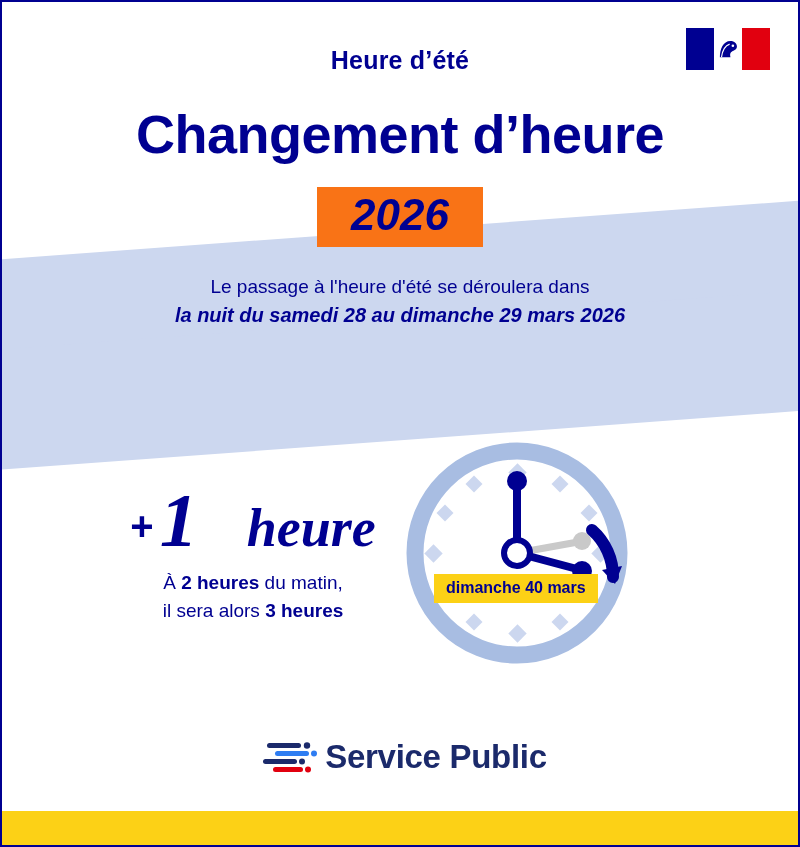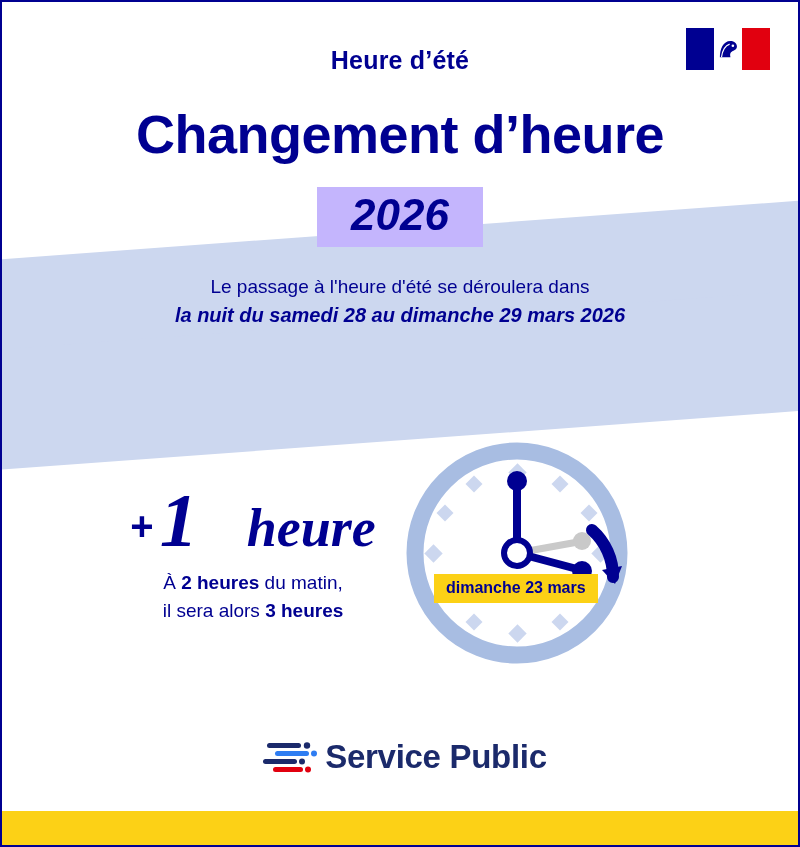--- a/index.html
+++ b/index.html
@@ -74,21 +74,21 @@
     font-weight: bold;
     letter-spacing: -.5px;
     margin-top: 28px;
   }
   .year-wrap {
     display: flex;
     justify-content: center;
     margin-top: 22px;
   }
   .year {
-    background: #c4b5fd;
+    background: #f97316;
     color: #000091;
     font-size: 44px;
     font-weight: bold;
     font-style: italic;
     padding: 5px 34px 9px 34px;
     line-height: 1.05;
   }
 
   .subtitle {
     text-align: center;
@@ -280,21 +280,21 @@
           <line x1="115" y1="115" x2="175" y2="131" stroke="#000091" stroke-width="8" stroke-linecap="round"></line>
           <circle cx="180" cy="133" r="10" fill="#000091"></circle>
 
           <circle cx="115" cy="115" r="13" fill="#ffffff" stroke="#000091" stroke-width="6"></circle>
 
           <path d="M190 92 A62 62 0 0 1 211 139" fill="none" stroke="#000091" stroke-width="12" stroke-linecap="round"></path>
           <path d="M200 132 L213 146 L220 128 Z" fill="#000091"></path>
         </svg>
       </div>
 
-      <div class="badge">dimanche 23 mars</div>
+      <div class="badge">dimanche 40 mars</div>
 
     </div>
 
   </div>
 
   <div class="footer-logo">
     <svg width="64" height="44" viewBox="0 0 64 44">
       <rect x="6" y="8" width="34" height="5" rx="2.5" fill="#1b2a6b"></rect>
       <rect x="14" y="16" width="34" height="5" rx="2.5" fill="#2e7df2"></rect>
       <rect x="2" y="24" width="34" height="5" rx="2.5" fill="#1b2a6b"></rect>

